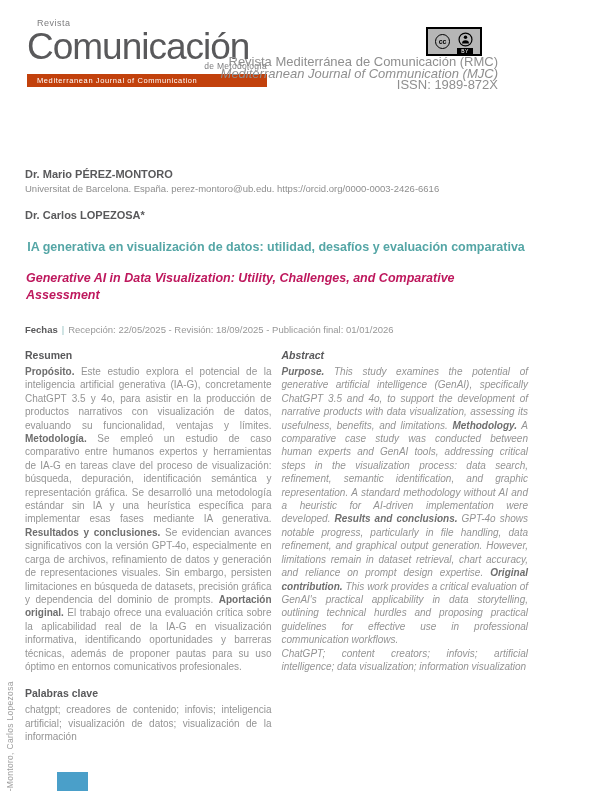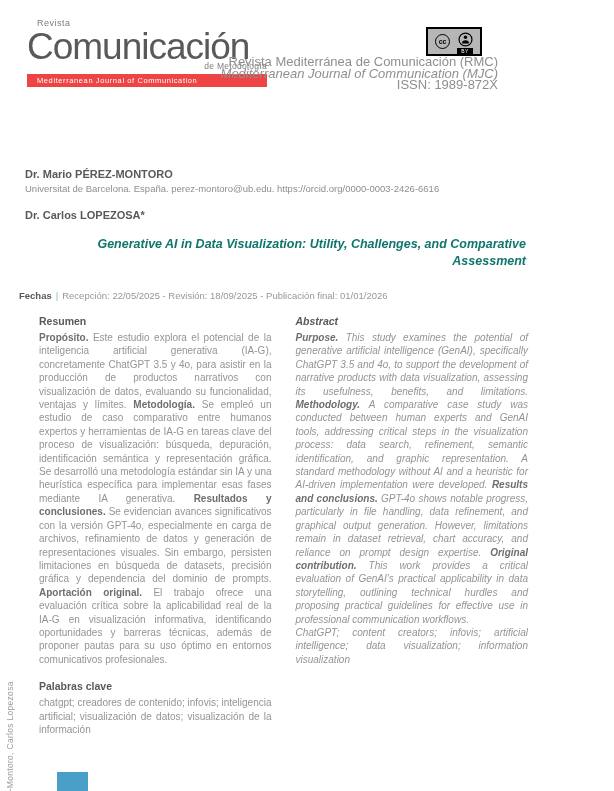--- a/index.html
+++ b/index.html
@@ -8,49 +8,49 @@
     font-family:"Liberation Sans", sans-serif;color:#929292;
   }
   .page{width:552px;height:791px;position:relative;}
 
   
   header{position:relative;height:95px;}
   .logo{position:absolute;left:27px;top:18px;width:240px;}
   .logo-revista{font-size:9px;color:#7c7c7e;margin-left:10px;letter-spacing:.5px;}
   .logo-title{font-size:37px;line-height:38px;color:#59595b;letter-spacing:-1px;font-weight:400;}
   .logo-sub{font-size:8.5px;color:#7c7c7e;text-align:right;margin-top:-5px;letter-spacing:.3px;}
-  .logo-bar{margin-top:3px;background:#ef4444;color:#ffffff;font-size:7.5px;line-height:13px;height:13px;padding-left:10px;letter-spacing:.6px;}
+  .logo-bar{margin-top:3px;background:#c2410c;color:#ffffff;font-size:7.5px;line-height:13px;height:13px;padding-left:10px;letter-spacing:.6px;}
 
   .cc-badge{position:absolute;top:27px;right:70px;width:52px;height:25px;background:#b6b6b6;border:2px solid #000;display:flex;align-items:center;justify-content:space-evenly;box-sizing:content-box;}
   .cc-circle{width:15px;height:15px;border:1.5px solid #000;border-radius:50%;display:flex;align-items:center;justify-content:center;font-size:7px;font-weight:bold;color:#000;background:#b6b6b6;box-sizing:border-box;}
   .by-unit{display:flex;flex-direction:column;align-items:center;justify-content:flex-end;height:100%;}
   .person-circle{width:15px;height:15px;display:block;}
   .by-strip{background:#000;color:#fff;font-size:5px;line-height:6px;padding:0 4px;margin-top:1px;letter-spacing:.5px;}
 
   .journal-info{position:absolute;top:56px;right:54px;text-align:right;font-size:13px;line-height:11.5px;color:#8f8f8f;}
   .journal-info .it{font-style:italic;}
 
   
   .authors{margin:72px 24px 0 25px;}
   .author{margin-bottom:13px;}
   .author-name{font-size:11px;font-weight:bold;color:#59595b;line-height:14px;}
   .author-aff{font-size:9.5px;color:#8e8e8e;line-height:13px;margin-top:1px;}
 
   
   .title-es{margin:17px auto 0;max-width:500px;text-align:center;font-size:12.5px;line-height:17px;font-weight:bold;color:#55a6a6;}
-  .title-en{margin:14px auto 4px;max-width:500px;text-align:right;font-size:12.5px;line-height:17px;font-weight:bold;font-style:italic;color:#0f766e;}
+  .title-en{margin:14px auto 4px;max-width:500px;text-align:left;font-size:12.5px;line-height:17px;font-weight:bold;font-style:italic;color:#be185d;}
 
   
-  .fechas{margin:20px 24px 0 19px;font-size:9.5px;color:#979797;}
+  .fechas{margin:20px 24px 0 25px;font-size:9.5px;color:#979797;}
   .fechas .lbl{font-weight:bold;color:#59595b;}
   .fechas .sep{color:#93c0c0;padding:0 4px;}
 
   
   .cols{display:flex;gap:10px;margin:14px 24px 0 25px;}
-  .col{flex:1;min-width:0;margin-left:14px;}
+  .col{flex:1;min-width:0;}
   .col h3{font-size:10.5px;font-weight:bold;color:#59595b;margin:0 0 4px 0;}
   .col p{font-size:10px;line-height:13.4px;text-align:justify;color:#949494;margin:0;}
   .col p b{color:#6e6e6e;}
   .col .kw-head{margin-top:14px;}
   .col-en, .col-en h3, .col-en p{font-style:italic;}
 
   
   .vertical-byline{position:absolute;left:5px;top:815px;transform-origin:left top;transform:rotate(-90deg);white-space:nowrap;font-size:8.5px;letter-spacing:.3px;color:#9c9c9c;}
   .footer-mark{position:absolute;left:57px;top:772px;width:31px;height:19px;background:#4a9fc9;}
 </style>
@@ -89,20 +89,21 @@
   <section class="authors">
     <div class="author">
       <div class="author-name">Dr. Mario PÉREZ-MONTORO</div>
       <div class="author-aff">Universitat de Barcelona. España. perez-montoro@ub.edu. https://orcid.org/0000-0003-2426-6616</div>
     </div>
     <div class="author">
       <div class="author-name">Dr. Carlos LOPEZOSA*</div>
     </div>
   </section>
 
+  <h1 class="title-es">IA generativa en visualización de datos: utilidad, desafíos y evaluación comparativa</h1>
   <h2 class="title-en">Generative AI in Data Visualization: Utility, Challenges, and Comparative Assessment</h2>
 
   <div class="fechas">
     <span class="lbl">Fechas</span><span class="sep">|</span><span>Recepción: 22/05/2025 - Revisión: 18/09/2025 - Publicación final: 01/01/2026</span>
   </div>
 
   <div class="cols">
     <div class="col col-es">
       <h3>Resumen</h3>
       <p><b>Propósito.</b> Este estudio explora el potencial de la inteligencia artificial generativa (IA-G), concretamente ChatGPT 3.5 y 4o, para asistir en la producción de productos narrativos con visualización de datos, evaluando su funcionalidad, ventajas y límites. <b>Metodología.</b> Se empleó un estudio de caso comparativo entre humanos expertos y herramientas de IA-G en tareas clave del proceso de visualización: búsqueda, depuración, identificación semántica y representación gráfica. Se desarrolló una metodología estándar sin IA y una heurística específica para implementar esas fases mediante IA generativa. <b>Resultados y conclusiones.</b> Se evidencian avances significativos con la versión GPT-4o, especialmente en carga de archivos, refinamiento de datos y generación de representaciones visuales. Sin embargo, persisten limitaciones en búsqueda de datasets, precisión gráfica y dependencia del dominio de prompts. <b>Aportación original.</b> El trabajo ofrece una evaluación crítica sobre la aplicabilidad real de la IA-G en visualización informativa, identificando oportunidades y barreras técnicas, además de proponer pautas para su uso óptimo en entornos comunicativos profesionales.</p>

